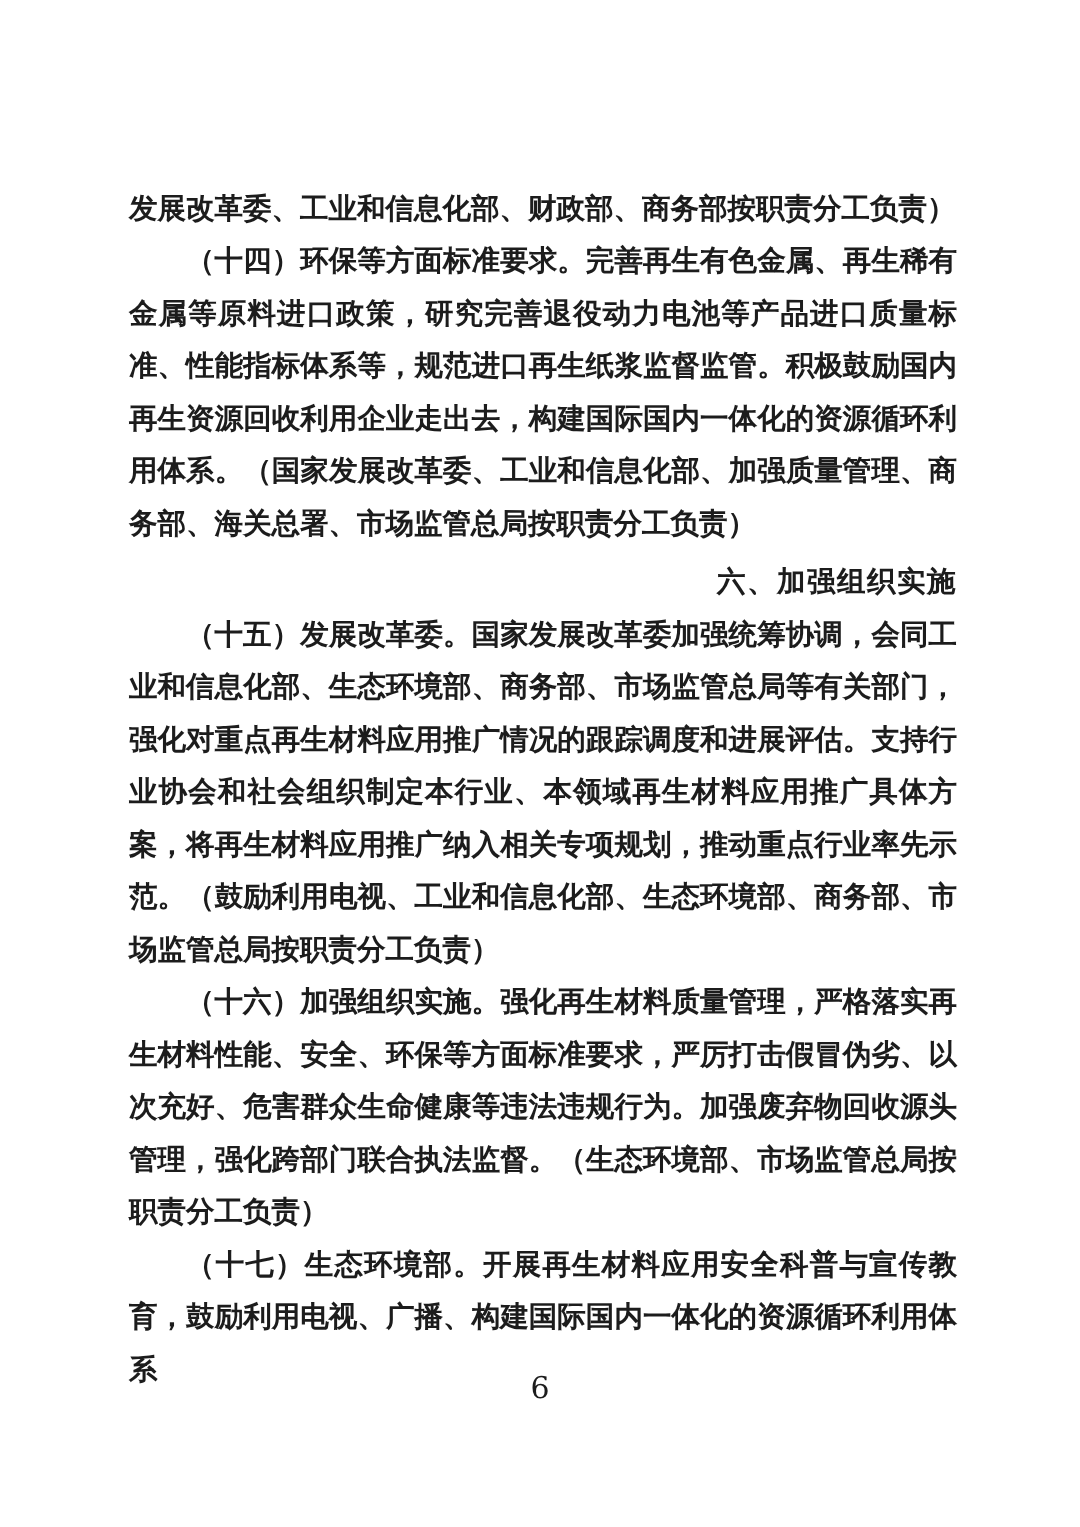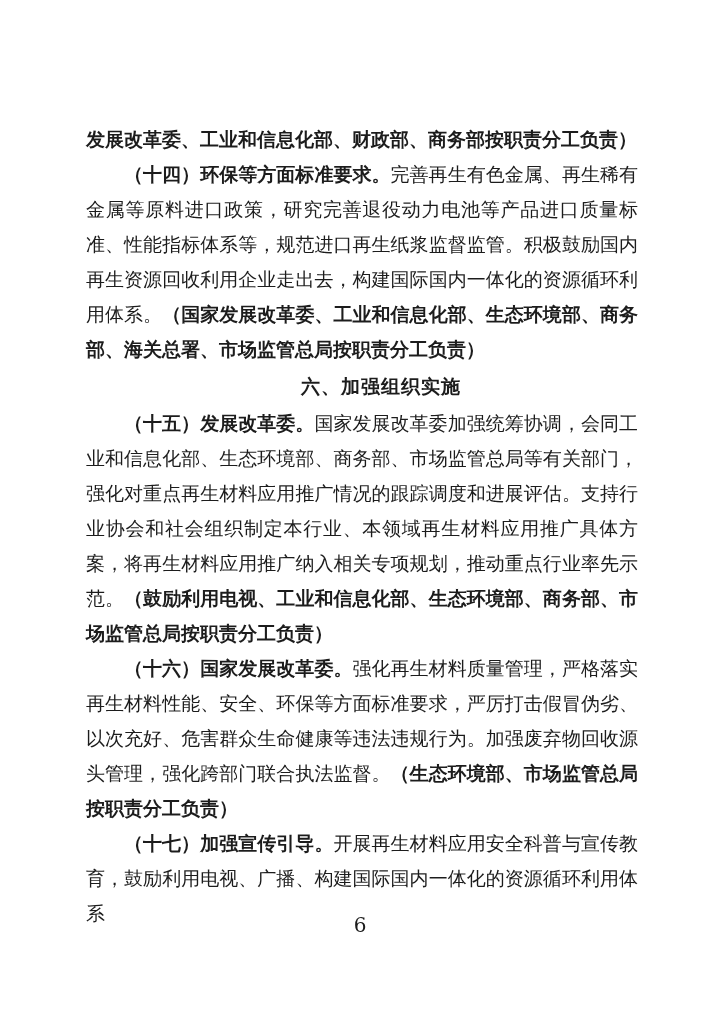--- a/index.html
+++ b/index.html
@@ -27,47 +27,47 @@
     text-justify: inter-ideograph;
   }
   .para {
     margin: 0;
     padding: 0;
   }
   .para.indent {
     text-indent: 2em;
   }
   .para.heading {
-    font-family: Liberation Mono, monospace;
+    font-family: Liberation Sans, sans-serif;
     font-weight: bold;
-    text-align: center;
+    text-align: right;
     text-indent: 2em;
     margin-top: 4px;
     letter-spacing: 1px;
   }
-  .run { font-weight: normal; }
+  .run { font-weight: bold; }
   .run.bold { font-weight: bold; }
   .page-number {
     position: absolute;
     top: 910px;
     left: 0;
     width: 100%;
     text-align: center;
     font-family: "DejaVu Serif", "Liberation Serif", serif;
     font-size: 20px;
     line-height: 30px;
     color: #1c1c1c;
   }
 </style>
 </head>
 <body>
 
 <div class="page">
   <div class="content">
       <p class="para"><span class="run bold">发展改革委、工业和信息化部、财政部、商务部按职责分工负责）</span></p>
-      <p class="para indent"><span class="run bold">（十四）环保等方面标准要求。</span><span class="run">完善再生有色金属、再生稀有金属等原料进口政策，研究完善退役动力电池等产品进口质量标准、性能指标体系等，规范进口再生纸浆监督监管。积极鼓励国内再生资源回收利用企业走出去，构建国际国内一体化的资源循环利用体系。</span><span class="run bold">（国家发展改革委、工业和信息化部、生态环境部、商务部、海关总署、市场监管总局按职责分工负责）</span></p>
+      <p class="para indent"><span class="run bold">（十四）环保等方面标准要求。</span><span class="run">完善再生有色金属、再生稀有金属等原料进口政策，研究完善退役动力电池等产品进口质量标准、性能指标体系等，规范进口再生纸浆监督监管。积极鼓励国内再生资源回收利用企业走出去，构建国际国内一体化的资源循环利用体系。</span><span class="run bold">（国家发展改革委、工业和信息化部、加强质量管理、商务部、海关总署、市场监管总局按职责分工负责）</span></p>
       <p class="para heading"><span class="run bold">六、加强组织实施</span></p>
       <p class="para indent"><span class="run bold">（十五）发展改革委。</span><span class="run">国家发展改革委加强统筹协调，会同工业和信息化部、生态环境部、商务部、市场监管总局等有关部门，强化对重点再生材料应用推广情况的跟踪调度和进展评估。支持行业协会和社会组织制定本行业、本领域再生材料应用推广具体方案，将再生材料应用推广纳入相关专项规划，推动重点行业率先示范。</span><span class="run bold">（鼓励利用电视、工业和信息化部、生态环境部、商务部、市场监管总局按职责分工负责）</span></p>
-      <p class="para indent"><span class="run bold">（十六）国家发展改革委。</span><span class="run">强化再生材料质量管理，严格落实再生材料性能、安全、环保等方面标准要求，严厉打击假冒伪劣、以次充好、危害群众生命健康等违法违规行为。加强废弃物回收源头管理，强化跨部门联合执法监督。</span><span class="run bold">（生态环境部、市场监管总局按职责分工负责）</span></p>
-      <p class="para indent"><span class="run bold">（十七）加强宣传引导。</span><span class="run">开展再生材料应用安全科普与宣传教育，鼓励利用电视、广播、构建国际国内一体化的资源循环利用体系</span></p>
+      <p class="para indent"><span class="run bold">（十六）加强组织实施。</span><span class="run">强化再生材料质量管理，严格落实再生材料性能、安全、环保等方面标准要求，严厉打击假冒伪劣、以次充好、危害群众生命健康等违法违规行为。加强废弃物回收源头管理，强化跨部门联合执法监督。</span><span class="run bold">（生态环境部、市场监管总局按职责分工负责）</span></p>
+      <p class="para indent"><span class="run bold">（十七）生态环境部。</span><span class="run">开展再生材料应用安全科普与宣传教育，鼓励利用电视、广播、构建国际国内一体化的资源循环利用体系</span></p>
     </div>
   <div class="page-number">6</div>
 </div>
 
 </body></html>

